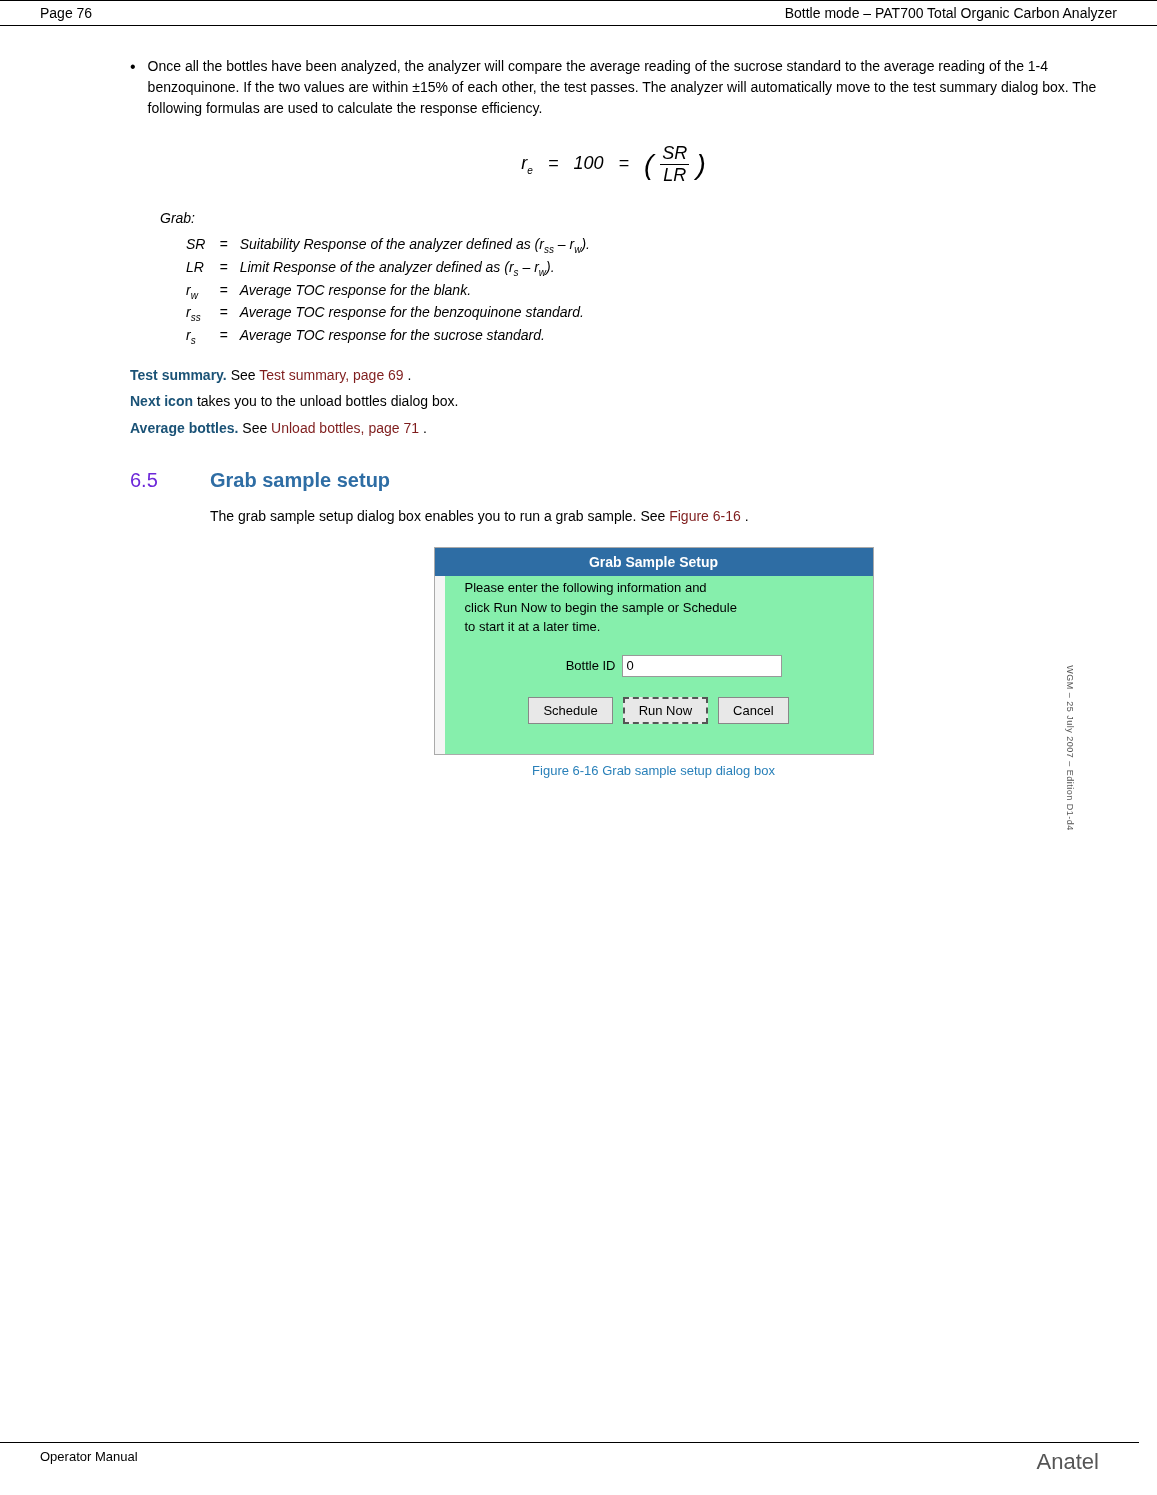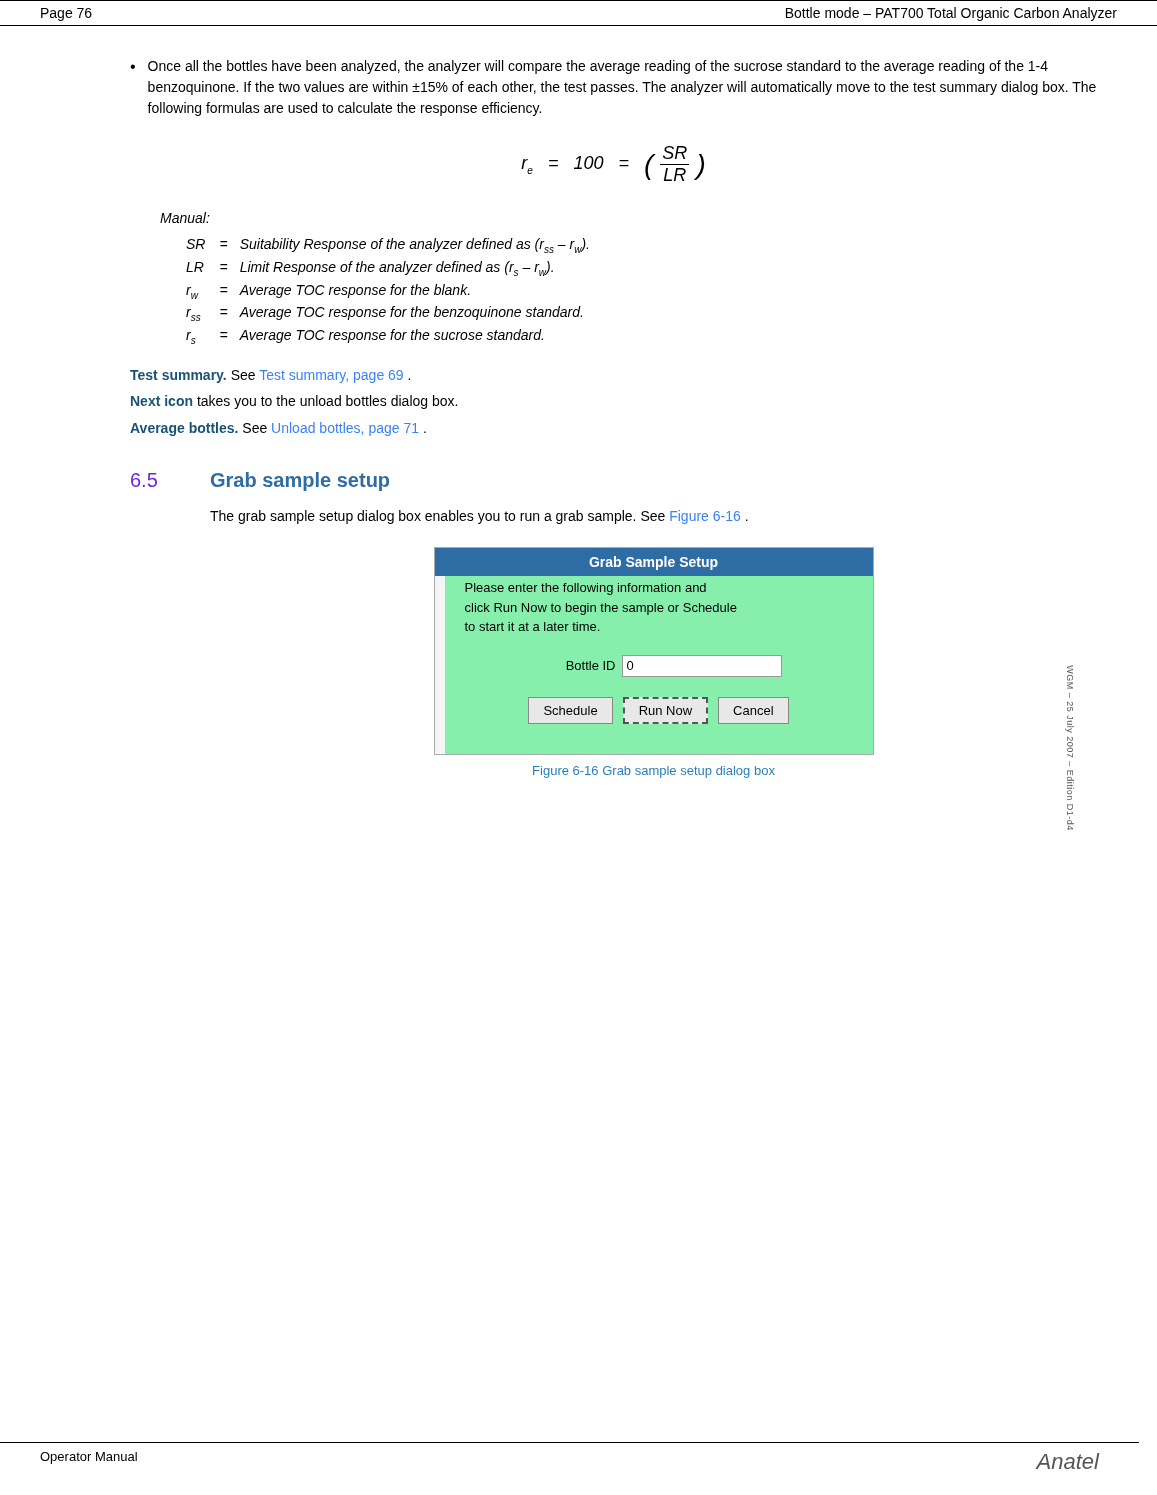--- a/index.html
+++ b/index.html
@@ -124,21 +124,21 @@
       line-height: 1.6;
       margin-bottom: 4px;
     }
 
     .bold-colored {
       font-weight: bold;
       color: #1a5276;
     }
 
     .link-colored {
-      color: #3b82f6;
+      color: #7f1d1d;
     }
 
     .section-heading {
       display: flex;
       align-items: baseline;
       margin-top: 30px;
       margin-bottom: 14px;
     }
 
     .section-num {
@@ -276,21 +276,20 @@
       border-top: 1px solid #000;
       padding-top: 6px;
     }
 
     .footer-left {
       font-size: 13px;
     }
 
     .footer-right {
       font-size: 22px;
-      font-style: italic;
       color: #555;
     }
 
     sub {
       font-size: 10px;
     }
 
   </style>
 </head>
 <body>
@@ -317,21 +316,21 @@
     <span>&nbsp; = &nbsp;</span>
     <span class="paren-wrap">(</span>
     <span class="formula-frac">
       <span class="formula-num"><i>SR</i></span>
       <span class="formula-den"><i>LR</i></span>
     </span>
     <span class="paren-wrap">)</span>
   </div>
 
   <div class="where-section">
-    <div class="where-label">Manual:</div>
+    <div class="where-label">Grab:</div>
     <table class="def-table">
       <tbody>
           <tr>
         <td><i>SR</i></td>
         <td class="eq-col">=</td>
         <td class="def-col"><i>Suitability Response of the analyzer defined as (r<sub>ss</sub> – r<sub>w</sub>).</i></td>
       </tr>
       <tr>
         <td><i>LR</i></td>
         <td class="eq-col">=</td>

